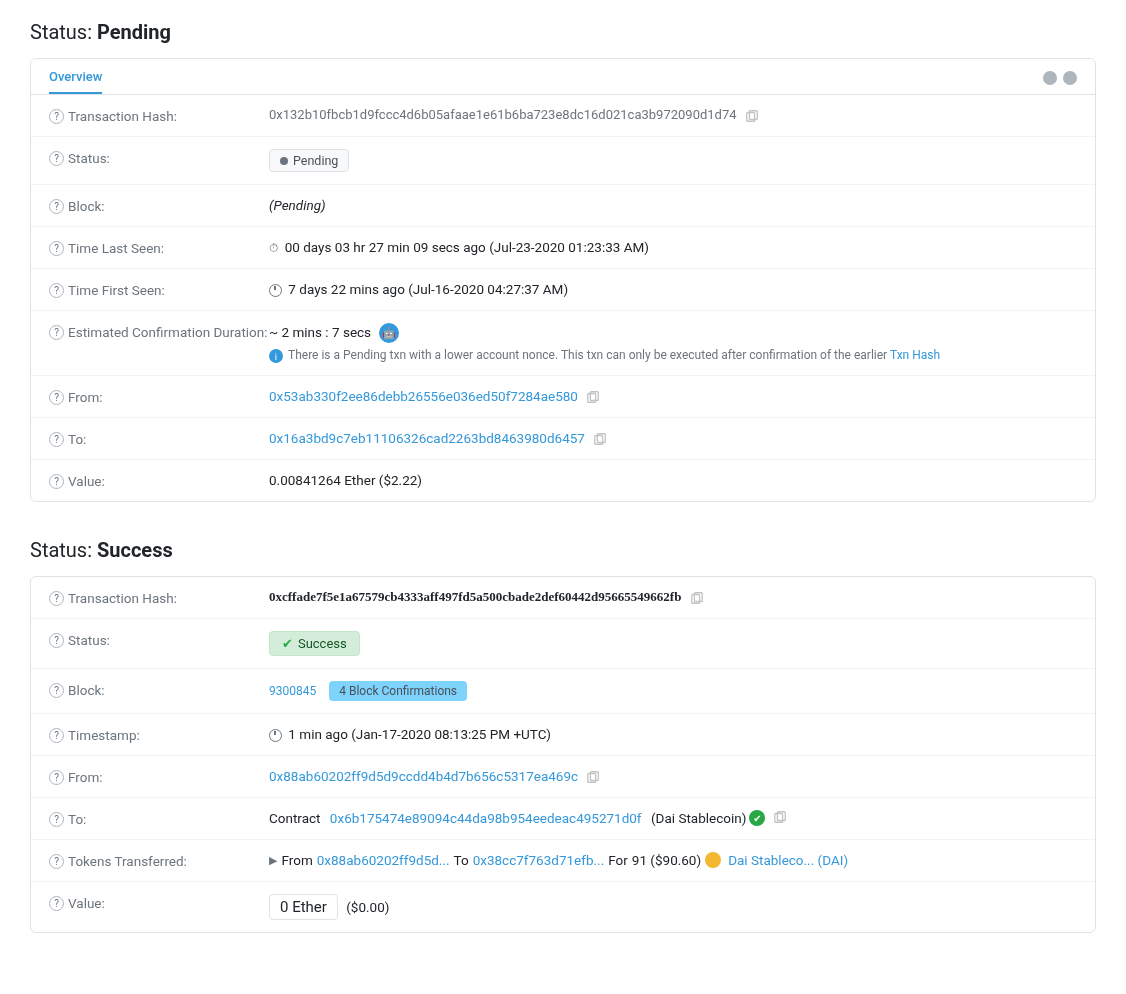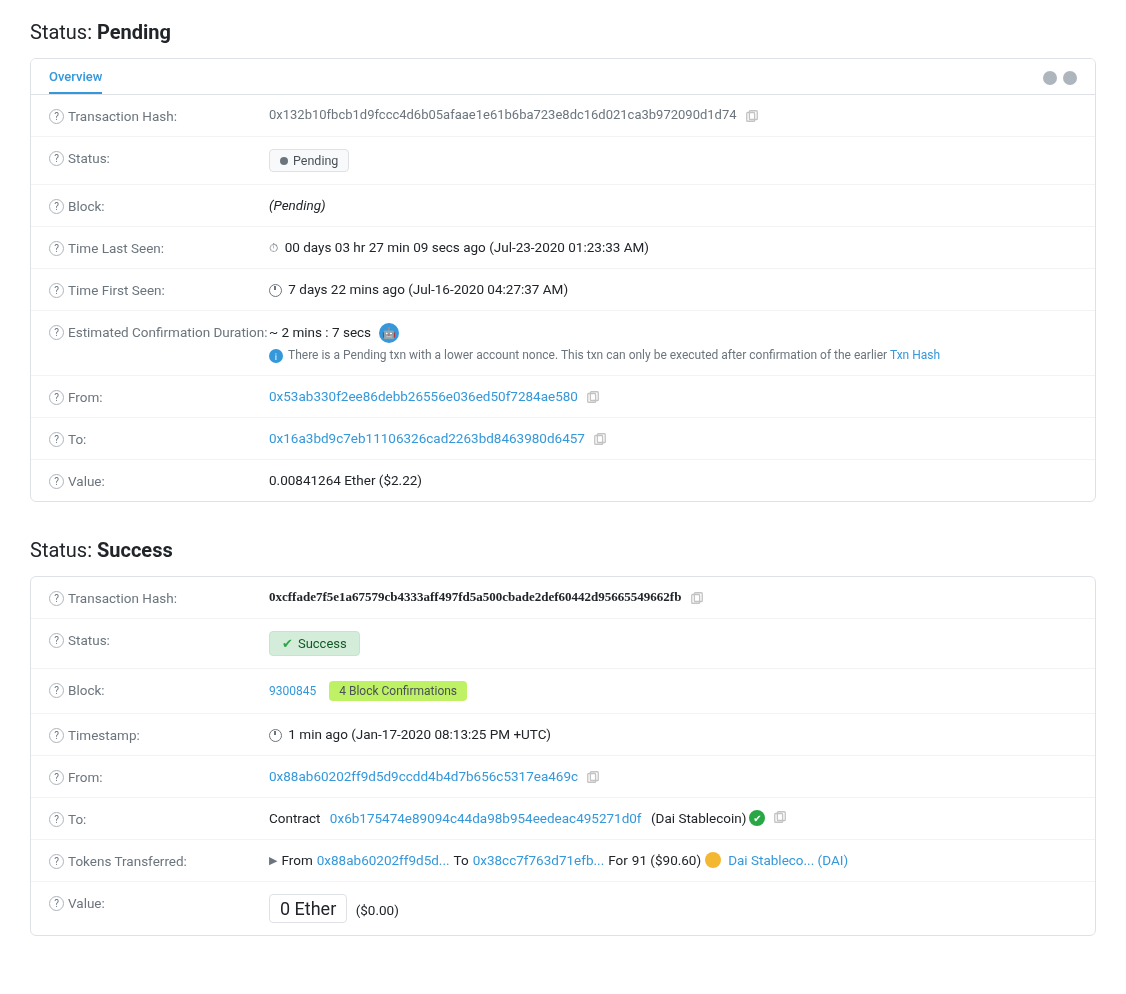--- a/index.html
+++ b/index.html
@@ -138,21 +138,21 @@
     .check-icon {
       color: #28a745;
       font-size: 13px;
     }
     .block-number {
       color: #3498db;
       font-size: 12px;
     }
     .confirmations-badge {
       display: inline-block;
-      background: #bef264;
+      background: #7dd3fc;
       border-radius: 4px;
       padding: 3px 10px;
       font-size: 12px;
       color: #495057;
       margin-left: 10px;
     }
     .blue-link {
       color: #3498db;
       text-decoration: none;
     }
@@ -179,21 +179,21 @@
       align-items: center;
       justify-content: center;
       color: white;
       font-size: 9px;
     }
     .value-box {
       display: inline-block;
       border: 1px solid #dee2e6;
       border-radius: 4px;
       padding: 3px 10px;
-      font-size: 18px;
+      font-size: 15px;
       color: #212529;
       margin-right: 5px;
     }
     .contract-verified {
       display: inline-flex;
       align-items: flex-start;
       gap: 3px;
       color: #212529;
     }
     .green-check {

